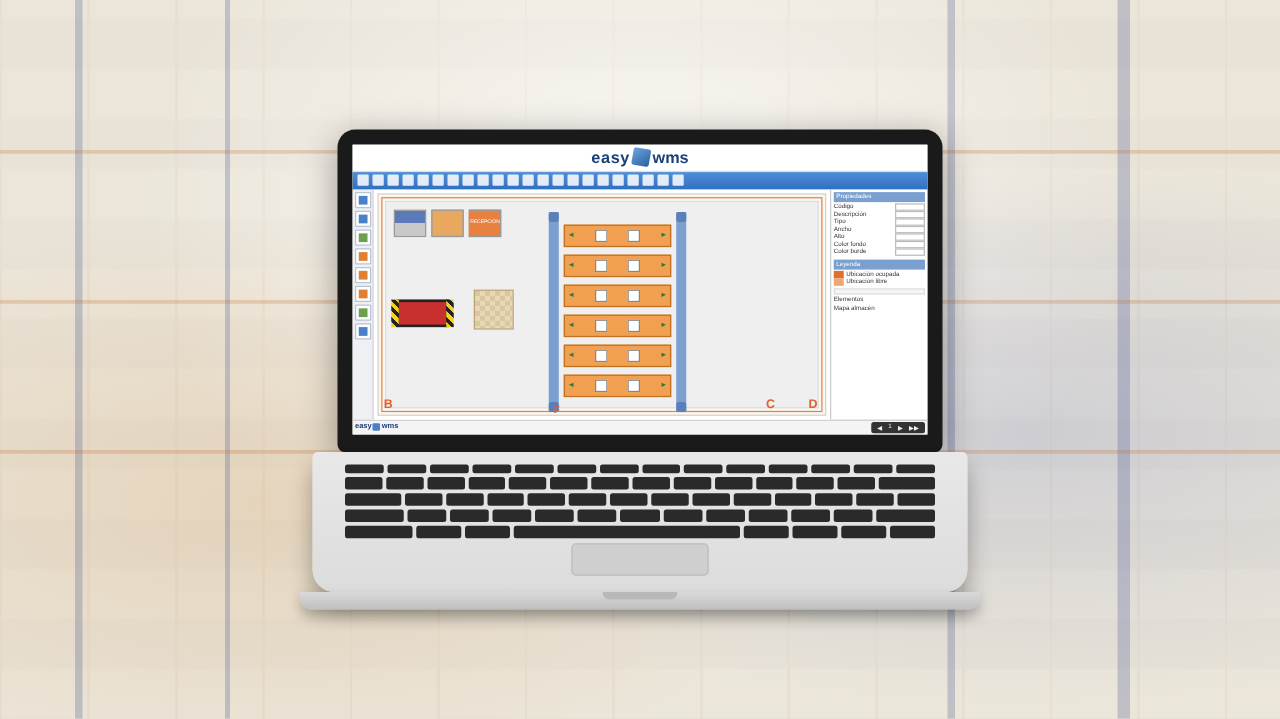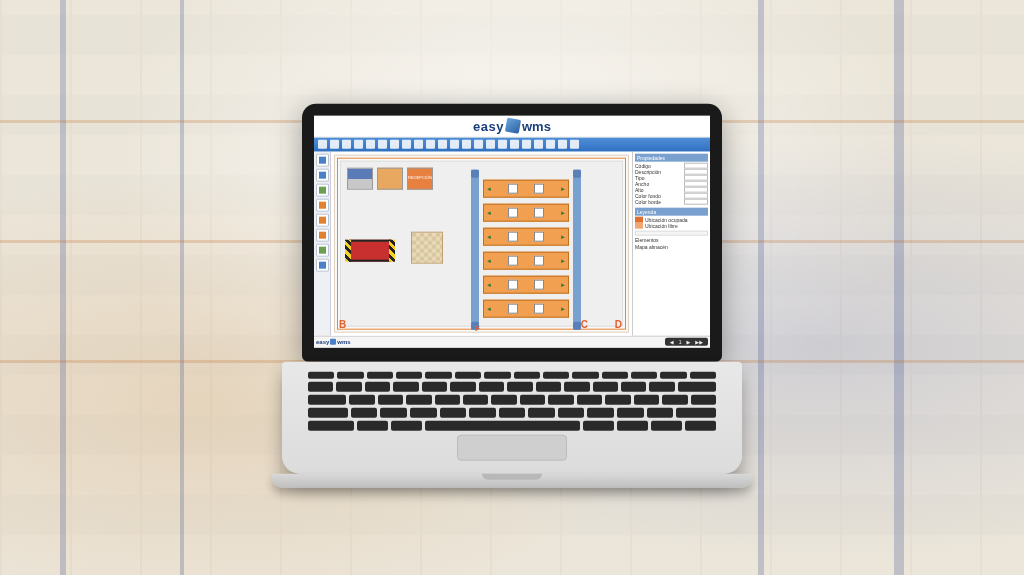--- a/index.html
+++ b/index.html
@@ -34,21 +34,21 @@
   .bg .beam.v4{right:260px;top:0;width:6px;height:100%;}
   .bg .beam.h1{left:0;top:120px;width:100%;height:3px;background:#c07030;}
   .bg .beam.h2{left:0;top:240px;width:100%;height:3px;background:#c07030;}
   .bg .beam.h3{left:0;top:360px;width:100%;height:3px;background:#c07030;}
 
   
   .laptop {
     position: absolute;
     left: 50%; top: 50%;
     transform: translate(-50%, -48%);
-    width: 420px;
+    width: 484px;
   }
   .lid {
     background: #1a1a1a;
     border-radius: 14px 14px 6px 6px;
     padding: 12px 12px 14px;
     box-shadow: 0 8px 30px rgba(0,0,0,.35);
   }
   .screen {
     background: #fff;
     width: 100%; height: 232px;

